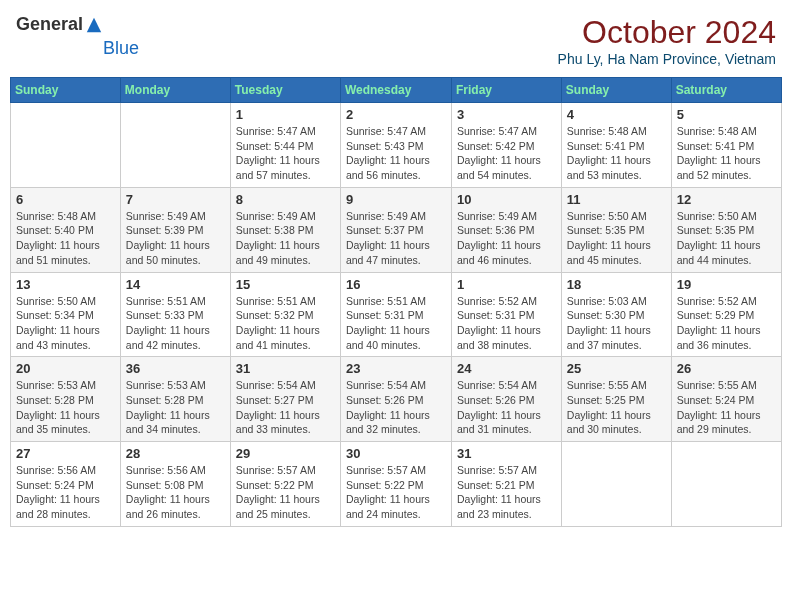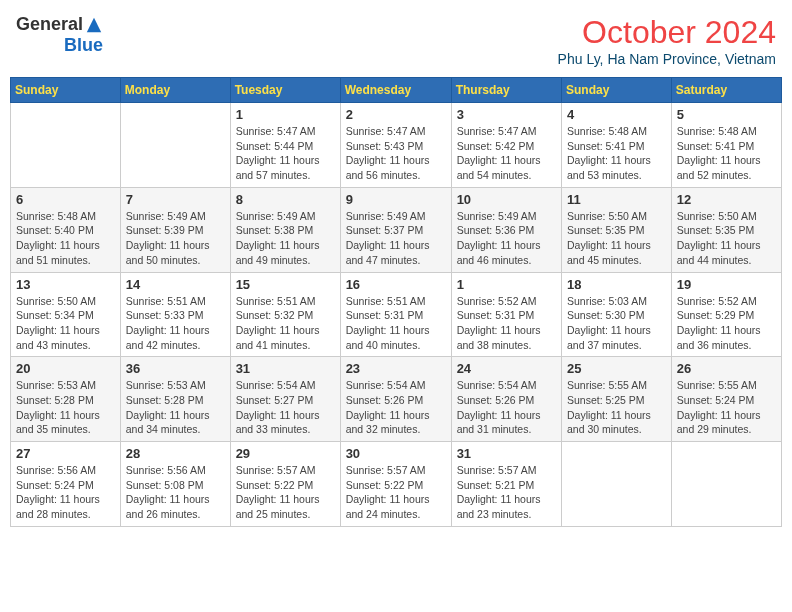--- a/index.html
+++ b/index.html
@@ -12,62 +12,62 @@
     }
     .header {
       display: flex;
       justify-content: space-between;
       align-items: flex-start;
       margin-bottom: 6px;
       padding: 4px 6px;
     }
     .logo {
       display: flex;
-      flex-direction: column;
-      align-items: flex-end;
+      align-items: flex-start;
     }
     .logo-text {
       display: flex;
       align-items: center;
     }
     .logo-general {
       font-size: 18px;
       font-weight: bold;
       color: #333;
     }
     .logo-blue {
       font-size: 18px;
-      font-weight: bold;
+      font-weight: normal;
       color: #1a6bbf;
+      margin-top: 24px;
     }
     .logo-icon {
       width: 18px;
       height: 18px;
       margin-left: 2px;
     }
     .title-section {
       text-align: right;
     }
     .month-title {
       font-size: 32px;
       font-weight: normal;
-      color: #ef4444;
+      color: #7f1d1d;
     }
     .location-title {
       font-size: 14px;
       color: #0c4a6e;
     }
     .calendar {
       width: 100%;
       border-collapse: collapse;
       font-size: 11px;
     }
     .calendar thead th {
       background-color: #2e6db4;
-      color: #fde047;
+      color: #86efac;
       padding: 5px 4px;
       text-align: left;
       font-size: 12px;
       font-weight: bold;
       border: 1px solid #1e5a9c;
     }
     .calendar tbody td {
       border: 1px solid #ccc;
       vertical-align: top;
       padding: 4px 5px;
@@ -113,21 +113,21 @@
   </div>
 </div>
 
 <table class="calendar">
   <thead>
     <tr>
     <th>Sunday</th>
         <th>Monday</th>
         <th>Tuesday</th>
         <th>Wednesday</th>
-        <th>Thursday</th>
+        <th>Friday</th>
         <th>Sunday</th>
         <th>Saturday</th>
       </tr>
   </thead>
   <tbody>
   <tr>
         <td class="empty-cell"></td>
         <td class="empty-cell"></td>
         <td>
           <span class="day-number">1</span>

